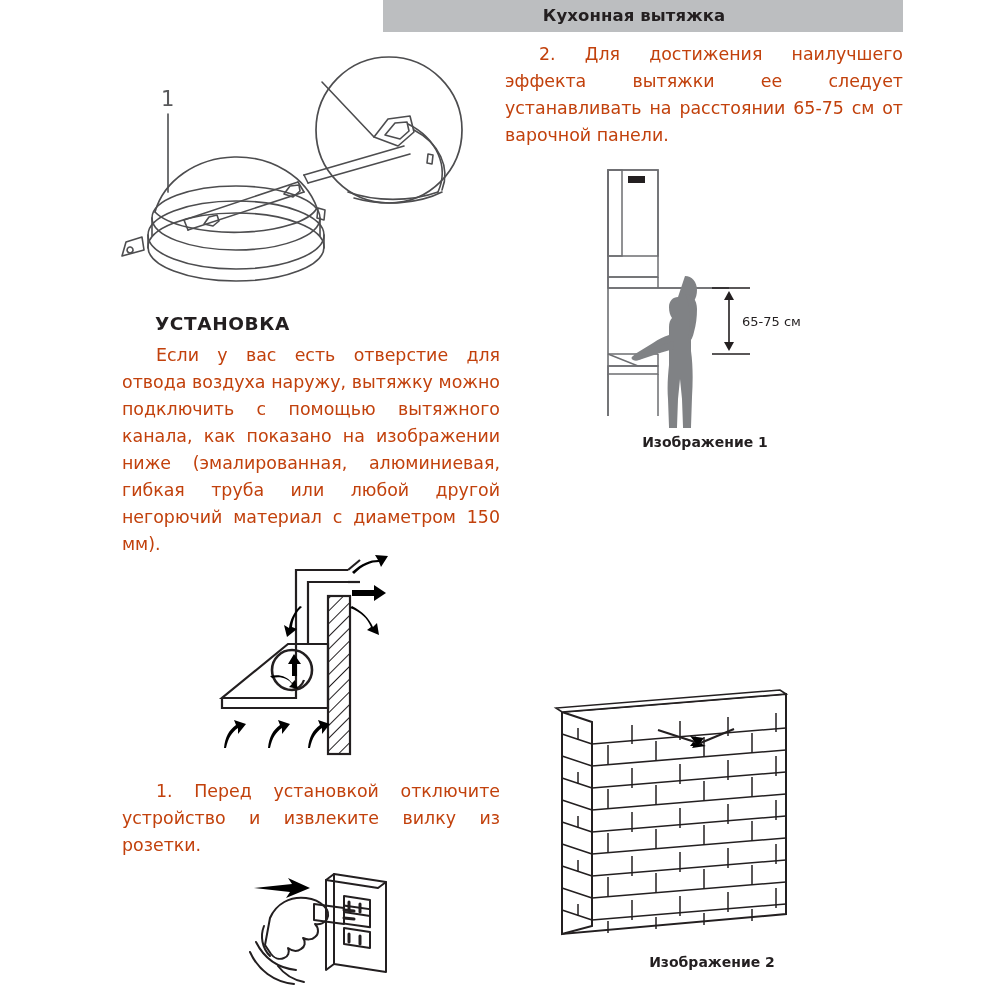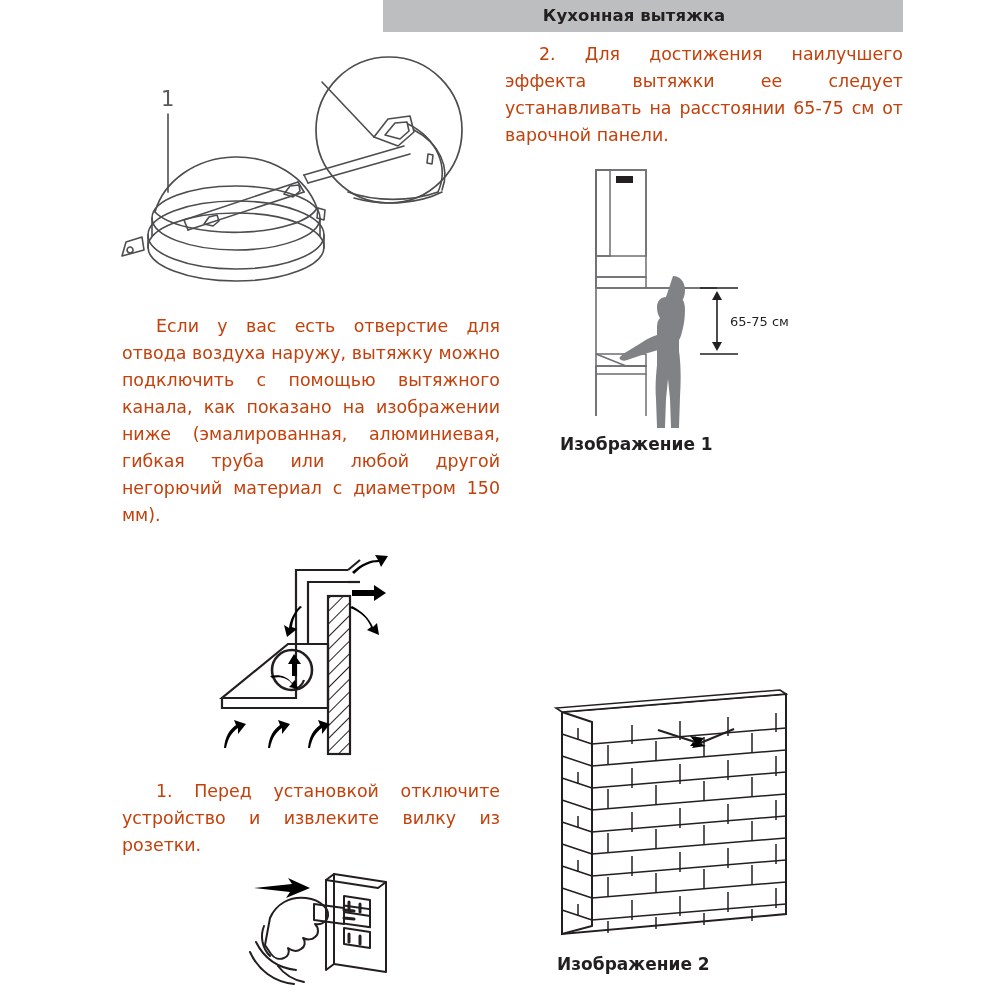--- a/index.html
+++ b/index.html
@@ -57,36 +57,36 @@
 
   .section-heading {
     font-size: 18.5px;
     font-weight: bold;
     letter-spacing: 0.6px;
     color: #231f20;
     margin: 0 0 8px 33px;
   }
 
   .fig-caption {
-    font-size: 17px;
+    font-size: 14px;
     font-weight: bold;
-    text-align: left;
+    text-align: center;
     color: #231f20;
   }
 
   
   .fig {
     position: absolute;
   }
   .fig svg { display: block; }
 
   #fig-hood        { left: 108px; top: 42px;  }
   #fig-duct        { left: 200px; top: 548px; }
   #fig-plug        { left: 248px; top: 866px; }
-  #fig-install     { left: 560px; top: 158px; }
+  #fig-install     { left: 572px; top: 158px; }
   #fig-brick       { left: 548px; top: 688px; }
 
   .cap-install {
     position: absolute;
     left: 560px;
     top: 434px;
     width: 290px;
   }
   .cap-brick {
     position: absolute;
@@ -241,20 +241,21 @@
       <line x1="140" y1="196" x2="178" y2="196"></line>
     </g>
     <polygon points="157,133 152,142 162,142" fill="#231f20" stroke="none"></polygon>
     <polygon points="157,193 152,184 162,184" fill="#231f20" stroke="none"></polygon>
     <text class="dim-label" x="170" y="168" stroke="none">65-75 см</text>
   </svg>
 </div>
 <div class="cap-install fig-caption">Изображение 1</div>
 
 <div id="txt-install">
+  <div class="section-heading">УСТАНОВКА</div>
   <p class="para indent">Если у вас есть отверстие для отвода воздуха наружу, вытяжку можно подключить с помощью вытяжного канала, как показано на изображении ниже (эмалированная, алюминиевая, гибкая труба или любой другой негорючий материал с диаметром 150 мм).</p>
 </div>
 
 <div id="txt-right-34">
 </div>
 
 <div class="fig" id="fig-duct">
   <svg width="230" height="235" viewBox="0 0 230 235" fill="none" stroke="#231f20" stroke-width="2.2" stroke-linejoin="miter" stroke-linecap="butt">
     <defs>
       <pattern id="hatch" width="9" height="9" patternUnits="userSpaceOnUse" patternTransform="rotate(45)">

